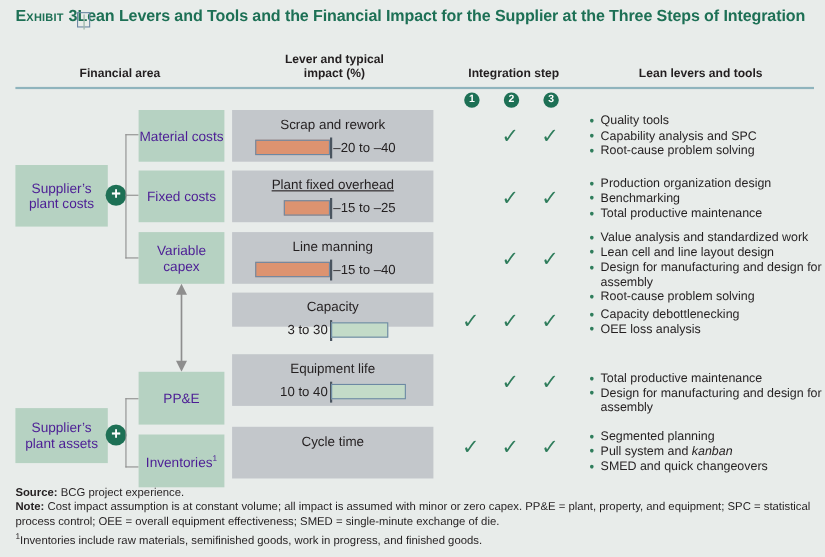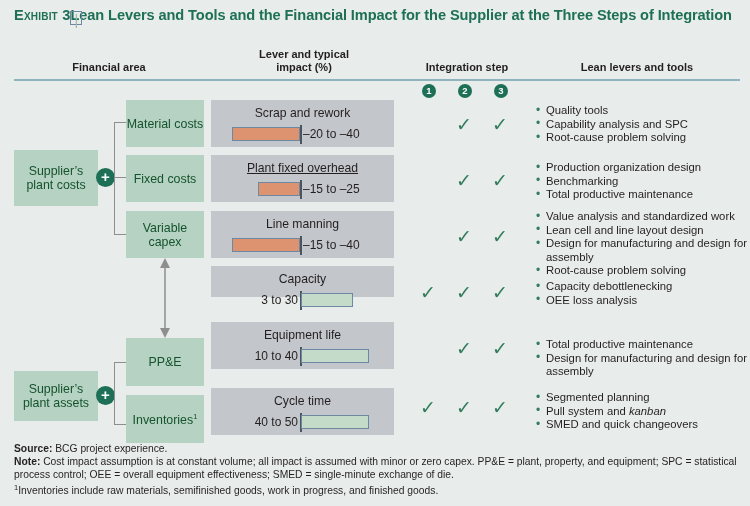--- a/index.html
+++ b/index.html
@@ -44,21 +44,21 @@
     line-height:14px;text-align:center;
   }
   #badge-1{left:422px;}
   #badge-2{left:458px;}
   #badge-3{left:494px;}
 
   
   .gbox{
     position:absolute;background:#b6d2c2;
     display:flex;align-items:center;justify-content:center;
-    text-align:center;font-size:12.4px;line-height:14px;color:#14532d;
+    text-align:center;font-size:12.4px;line-height:14px;color:#4c1d95;
   }
   .plus{
     position:absolute;width:19px;height:19px;border-radius:50%;
     background:#1d7055;color:#fff;font-size:15px;font-weight:bold;
     line-height:18px;text-align:center;
   }
   .connector{position:absolute;border-color:#8e8e8e;border-style:solid;border-width:0;}
   .sup{font-size:7.5px;vertical-align:super;}
 
   
@@ -220,25 +220,20 @@
     <div class="lname">Equipment life</div>
     <div class="barrow">
       <div class="axis"></div>
       <div class="bar pos" style="left:90px;width:68px;"></div>
       <div class="blabel left">10 to 40</div>
     </div>
   </div>
 
   <div class="lever" style="top:388px;height:47px;">
     <div class="lname">Cycle time</div>
-    <div class="barrow">
-      <div class="axis"></div>
-      <div class="bar pos" style="left:90px;width:68px;"></div>
-      <div class="blabel left">40 to 50</div>
-    </div>
   </div>
 
   <div class="check" style="left:456px;top:115px;">✓</div>
   <div class="check" style="left:492px;top:115px;">✓</div>
 
   <div class="check" style="left:456px;top:171px;">✓</div>
   <div class="check" style="left:492px;top:171px;">✓</div>
 
   <div class="check" style="left:456px;top:227px;">✓</div>
   <div class="check" style="left:492px;top:227px;">✓</div>

